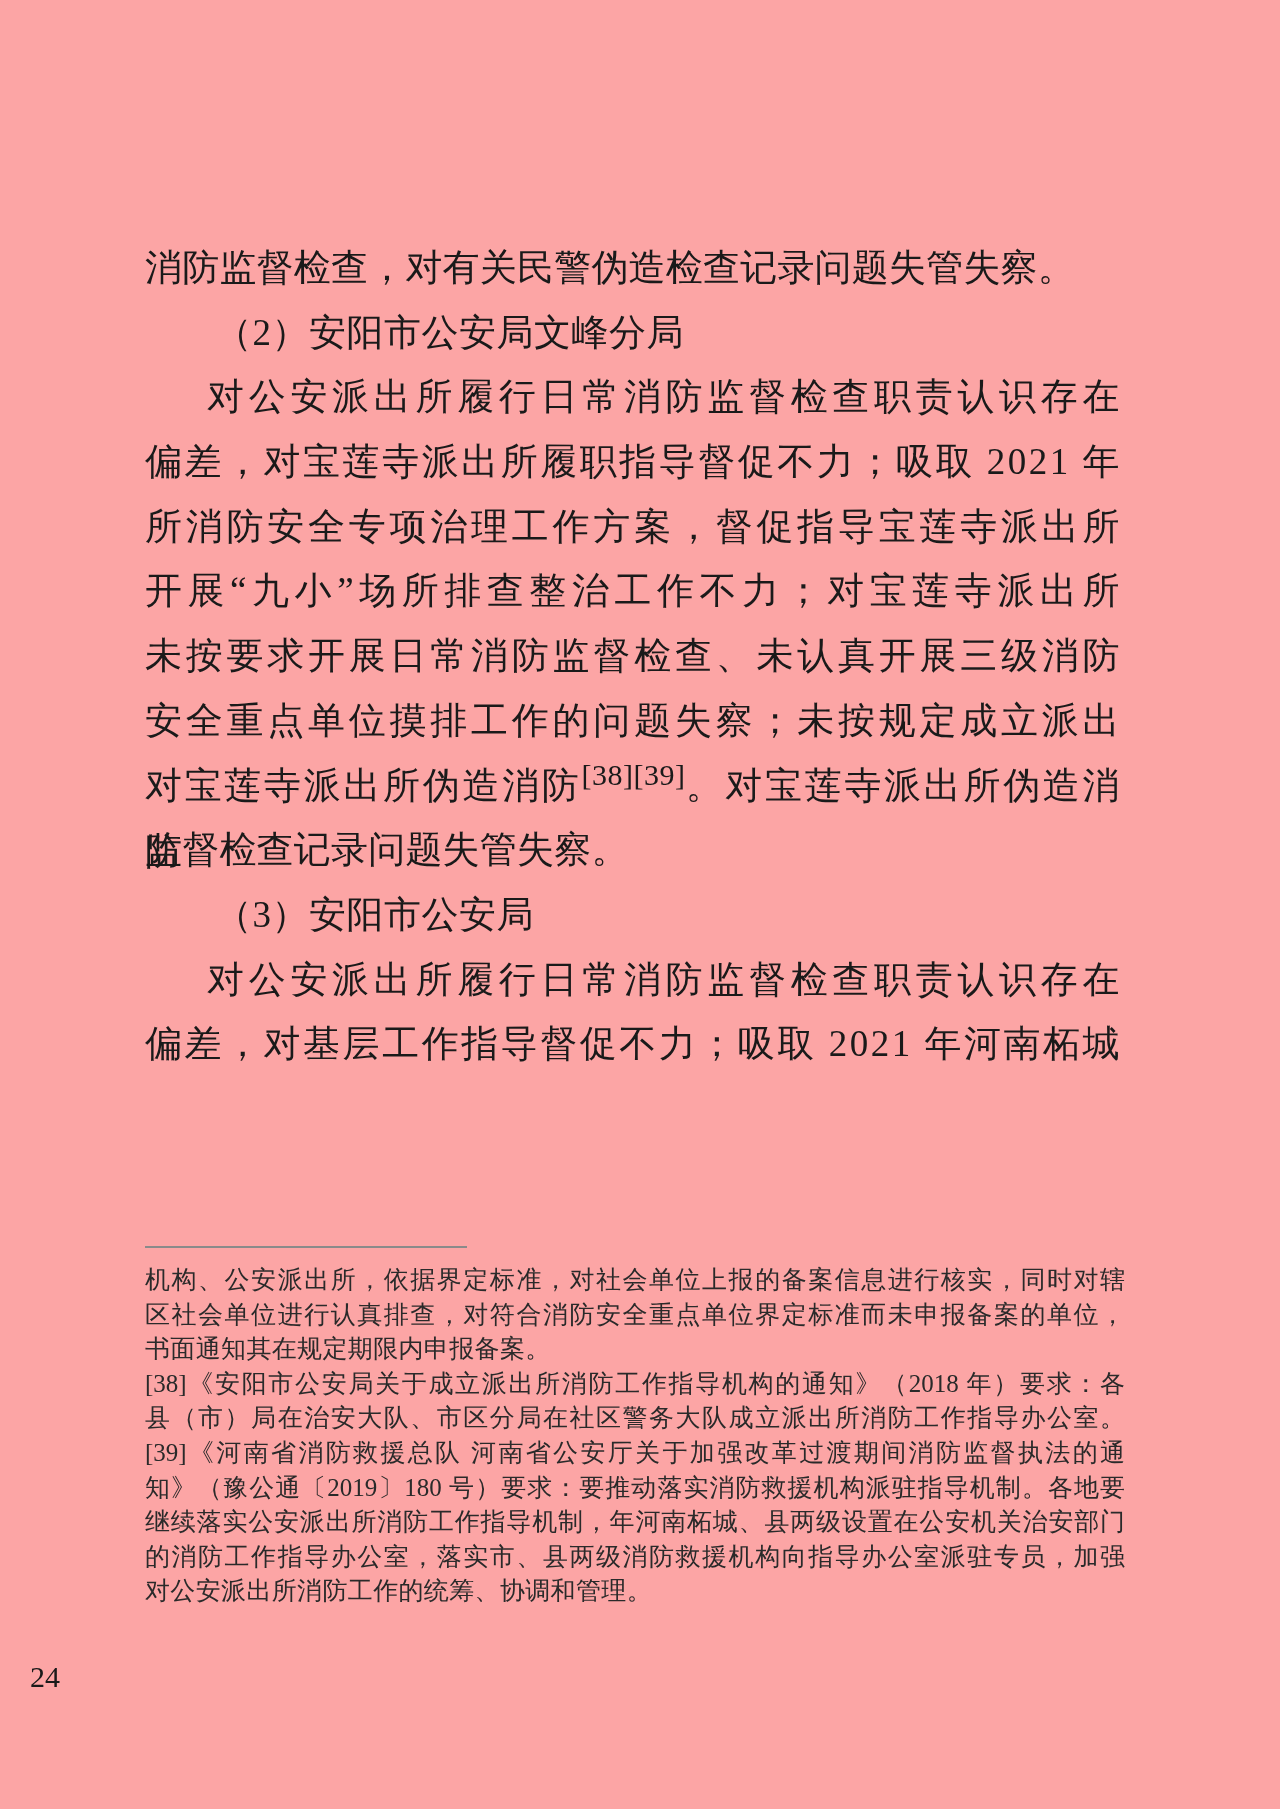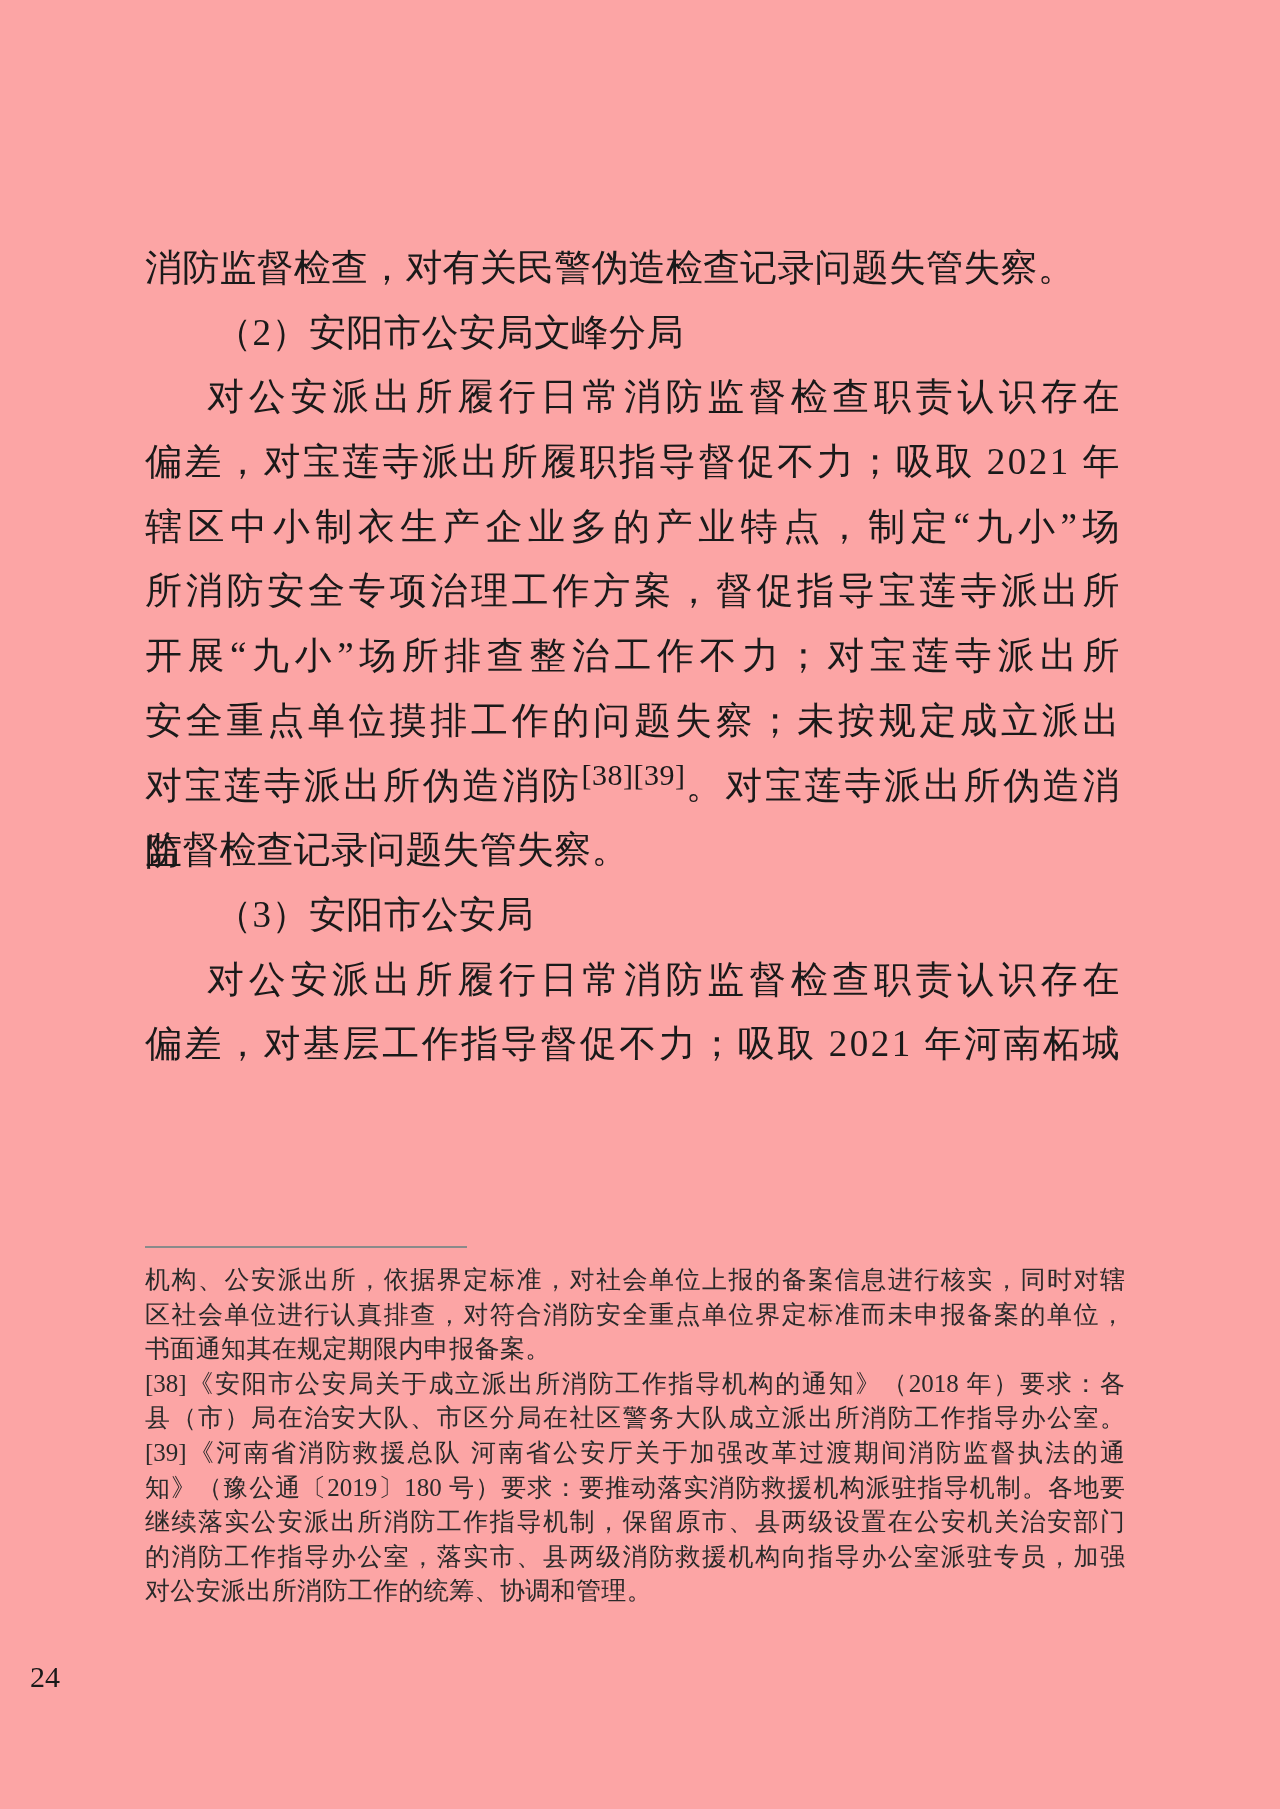--- a/index.html
+++ b/index.html
@@ -78,44 +78,44 @@
 </head>
 <body>
 
 <div class="page">
 
   <div class="body-text">
     <div class="bline">消防监督检查，对有关民警伪造检查记录问题失管失察。</div>
     <div class="bline l-head">（2）安阳市公安局文峰分局</div>
     <div class="bline l-fill l-indent">对公安派出所履行日常消防监督检查职责认识存在</div>
     <div class="bline l-fill">偏差，对宝莲寺派出所履职指导督促不力；吸取 2021 年</div>
-    <div class="bline l-fill">辖区中小制衣生产企业多的产业特点，制定“九小”场</div>
     <div class="bline l-fill">所消防安全专项治理工作方案，督促指导宝莲寺派出所</div>
     <div class="bline l-fill">开展“九小”场所排查整治工作不力；对宝莲寺派出所</div>
+    <div class="bline l-fill">未按要求开展日常消防监督检查、未认真开展三级消防</div>
     <div class="bline l-fill">安全重点单位摸排工作的问题失察；未按规定成立派出</div>
     <div class="bline l-fill">
       <span>对宝莲寺派出所伪造消防</span><span class="sup">[38][39]</span><span>。对宝莲寺派出所伪造消防</span>
     </div>
     <div class="bline">监督检查记录问题失管失察。</div>
     <div class="bline l-head">（3）安阳市公安局</div>
     <div class="bline l-fill l-indent">对公安派出所履行日常消防监督检查职责认识存在</div>
     <div class="bline l-fill">偏差，对基层工作指导督促不力；吸取 2021 年河南柘城</div>
   </div>
 
   <div class="fn-separator"></div>
 
   <div class="footnotes">
     <div class="fline f-fill">机构、公安派出所，依据界定标准，对社会单位上报的备案信息进行核实，同时对辖</div>
     <div class="fline f-fill">区社会单位进行认真排查，对符合消防安全重点单位界定标准而未申报备案的单位，</div>
     <div class="fline">书面通知其在规定期限内申报备案。</div>
     <div class="fline f-fill">[38]《安阳市公安局关于成立派出所消防工作指导机构的通知》（2018 年）要求：各</div>
     <div class="fline f-fill">县（市）局在治安大队、市区分局在社区警务大队成立派出所消防工作指导办公室。</div>
     <div class="fline f-fill">[39]《河南省消防救援总队 河南省公安厅关于加强改革过渡期间消防监督执法的通</div>
     <div class="fline f-fill">知》（豫公通〔2019〕180 号）要求：要推动落实消防救援机构派驻指导机制。各地要</div>
-    <div class="fline f-fill">继续落实公安派出所消防工作指导机制，保留原市、县两级设置在公安机关治安部门</div>
+    <div class="fline f-fill">继续落实公安派出所消防工作指导机制，年河南柘城、县两级设置在公安机关治安部门</div>
     <div class="fline f-fill">的消防工作指导办公室，落实市、县两级消防救援机构向指导办公室派驻专员，加强</div>
     <div class="fline">对公安派出所消防工作的统筹、协调和管理。</div>
   </div>
 
   <div class="page-number-wrap">
     <span>24</span>
   </div>
 
 </div>
 

